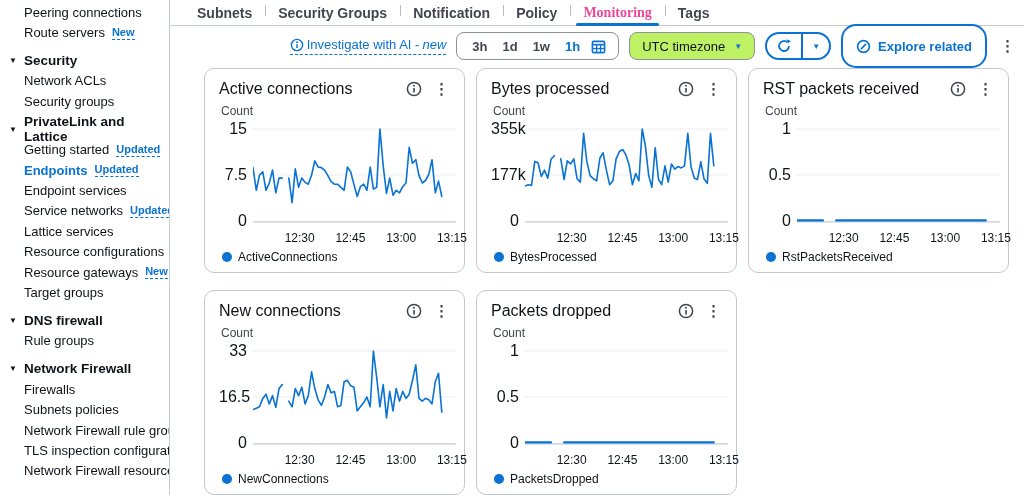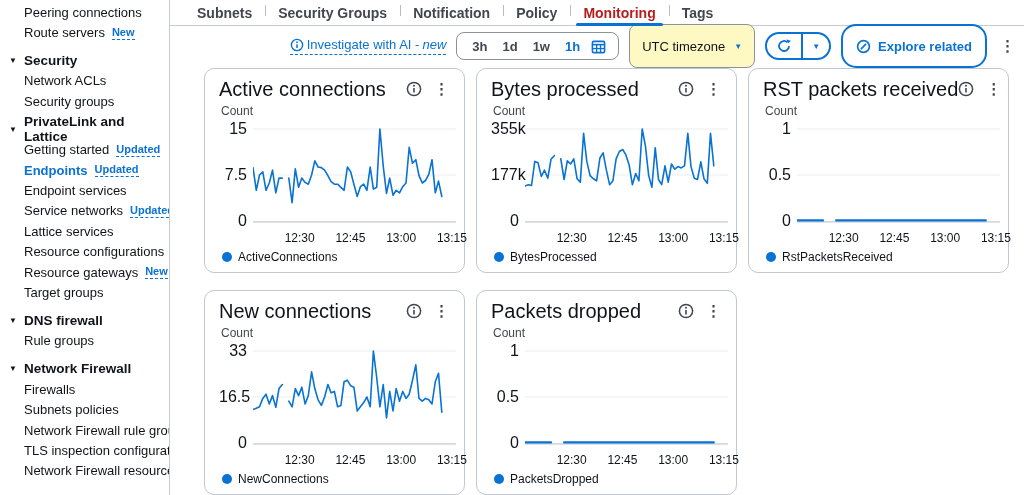--- a/index.html
+++ b/index.html
@@ -21,55 +21,55 @@
   .tri { font-size:8px; color:#0f141a; }
 
   
   .main { flex:1; display:flex; flex-direction:column; min-width:0; }
   .tabbar { display:flex; align-items:stretch; height:27px; border-bottom:1px solid #c6cbd2;
     padding-left:14px; }
   .tab { display:flex; align-items:center; padding:0 13px; font-size:14px; font-weight:bold;
     color:#424650; position:relative; cursor:pointer; white-space:nowrap; }
   .tab + .tab::before { content:""; position:absolute; left:0; top:5px; bottom:9px; width:1px;
     background:#b6bec9; }
-  .tab.active { color:#b91c1c; }
+  .tab.active { color:#ec4899;font-family:Liberation Serif, serif; }
   .tab.active::after { content:""; position:absolute; left:6px; right:6px; bottom:-1px;
     height:3px; background:#0972d3; border-radius:2px; }
 
   
   .toolbar { display:flex; align-items:center; justify-content:flex-end; gap:10px;
     padding:6px 6px 6px 0; height:40px; }
   .inv-link { display:flex; align-items:center; gap:3px; color:#0972d3; font-size:13px;
     border-bottom:1px dashed #0972d3; padding-bottom:2px; cursor:pointer; white-space:nowrap; }
   .inv-new { font-style:italic; }
   .seg-group { display:flex; align-items:center; border:1.5px solid #8c919a; border-radius:8px;
     height:28px; padding:0 8px; gap:1px; background:#fff; }
   .seg { font-size:13px; font-weight:bold; color:#424650; padding:0 7px; cursor:pointer; }
   .seg.active { color:#0972d3; }
   .cal-btn { display:flex; align-items:center; padding:0 4px 0 3px; cursor:pointer; }
   .tz-btn { display:flex; align-items:center; gap:9px; border:1.5px solid #8c919a;
-    border-radius:8px; height:44px; padding:0 12px; font-size:13px; color:#0f141a;
-    cursor:pointer; background:#fef9c3; white-space:nowrap; }
+    border-radius:8px; height:28px; padding:0 12px; font-size:13px; color:#0f141a;
+    cursor:pointer; background:#bef264; white-space:nowrap; }
   .caret-blue { font-size:8px; color:#0972d3; }
   .refresh-split { display:flex; align-items:stretch; border:2px solid #0972d3;
     border-radius:15px; height:28px; overflow:hidden; background:#fff; }
   .refresh-half { display:flex; align-items:center; padding:0 9px; cursor:pointer; }
   .refresh-half + .refresh-half { border-left:2px solid #0972d3; }
   .explore-btn { display:flex; align-items:center; gap:7px; border:2px solid #0972d3;
     border-radius:15px; height:44px; padding:0 13px; color:#0972d3; font-weight:bold;
     font-size:13px; cursor:pointer; background:#fff; white-space:nowrap; }
   .kebab { font-size:15px; font-weight:bold; color:#424650; padding:0 3px; cursor:pointer; }
 
   
   .charts { padding:2px 12px 0 34px; display:grid; grid-template-columns:repeat(3,261px);
     gap:17px 11px; }
   .card { width:261px; height:205px; border:1px solid #c1c7ce; border-radius:10px;
     background:#fff; padding:11px 12px 8px 14px; display:flex; flex-direction:column; }
   .card-head { display:flex; align-items:center; justify-content:space-between; height:18px; }
-  .card-title { font-size:20px; color:#0f141a; white-space:nowrap; }
+  .card-title { font-size:16px; color:#0f141a; white-space:nowrap; }
   .head-icons { display:flex; align-items:center; gap:9px; }
   .icon-btn { display:flex; align-items:center; cursor:pointer; }
   .count-label { font-size:12px; color:#424650; margin:6px 0 1px 2px; }
   .plot { position:relative; height:114px; }
   .plot svg.plot-svg { position:absolute; left:34px; top:0; }
   .ytick { position:absolute; left:0; width:28px; text-align:right; font-size:16px;
     color:#0f141a; line-height:14px; }
   .xlabels { position:relative; height:15px; margin-left:34px; }
   .xtick { position:absolute; width:40px; text-align:center; font-size:12px; color:#0f141a;
     top:1px; }

